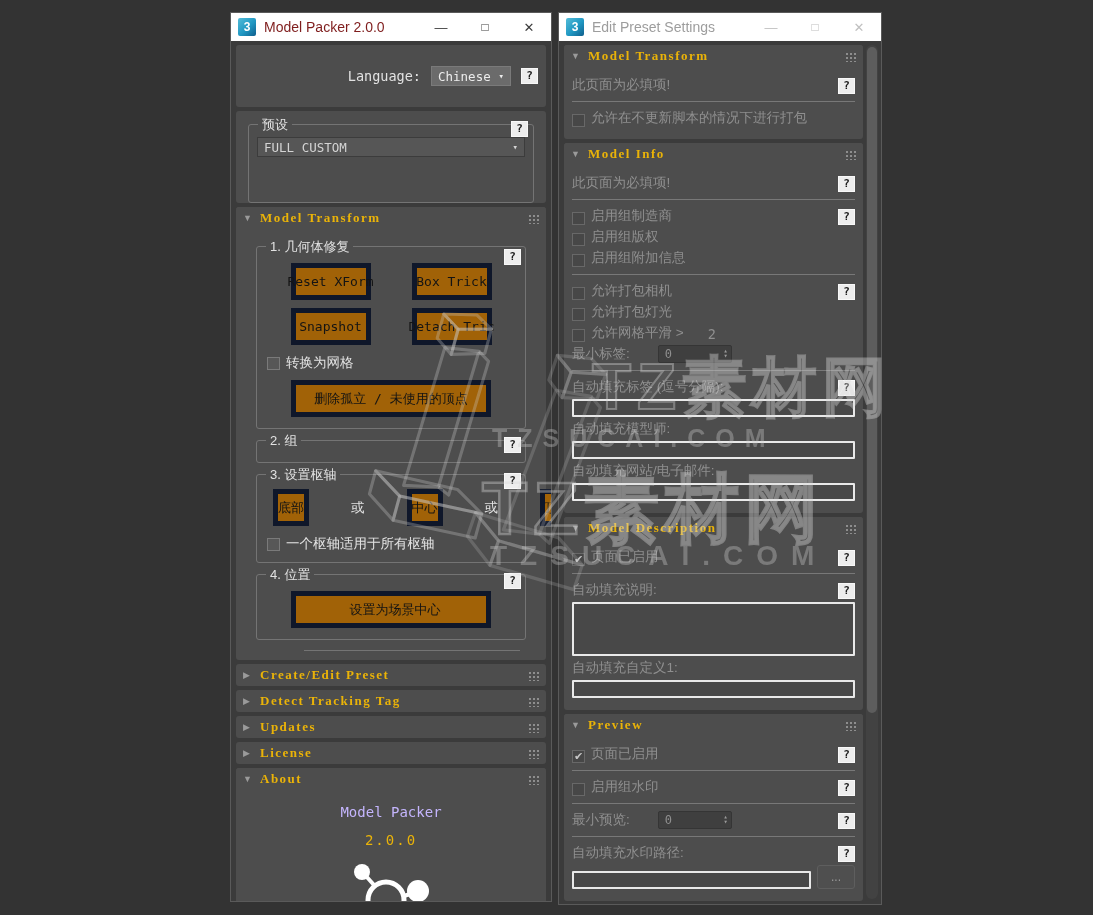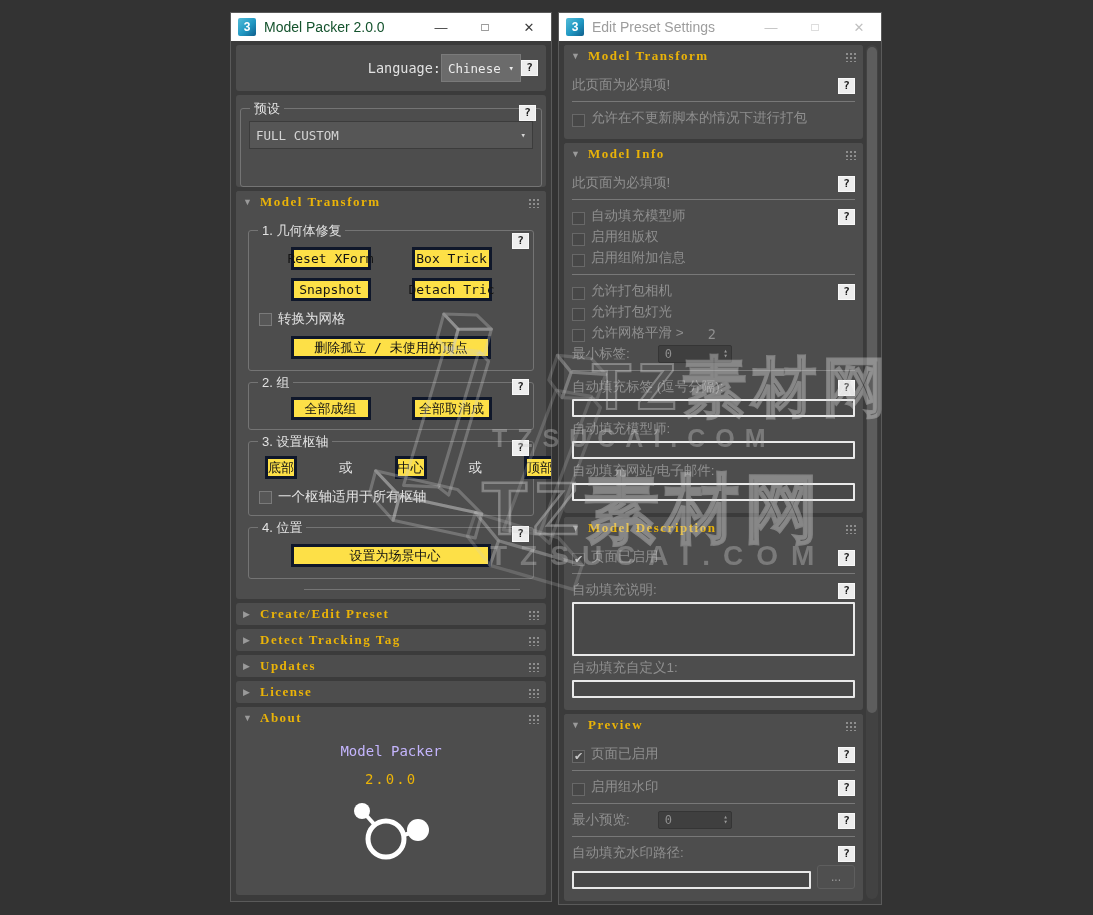--- a/index.html
+++ b/index.html
@@ -7,21 +7,21 @@
            font-family:"Liberation Sans",sans-serif;-webkit-font-smoothing:none;}
   
   .window{position:absolute;display:flex;flex-direction:column;background:#3b3b3b;
           border:1px solid #5a5a5a;box-sizing:border-box;z-index:1;}
   #win-left{left:230px;top:12px;width:322px;height:890px;}
   #win-right{left:558px;top:12px;width:324px;height:893px;}
   .titlebar{height:28px;min-height:28px;background:#ffffff;display:flex;align-items:center;padding-left:7px;}
   .app-icon{width:18px;height:18px;border-radius:2px;text-align:center;
             background:linear-gradient(135deg,#53bcd8 0%,#1f97c2 55%,#0f5e8c 100%);
             color:#fff;font:bold 12px/18px "Liberation Sans",sans-serif;}
-  .titlebar .wtitle{margin-left:8px;font-size:14px;color:#14532d;flex:1;white-space:nowrap;overflow:hidden;}
+  .titlebar .wtitle{margin-left:8px;font-size:14px;color:#7f1d1d;flex:1;white-space:nowrap;overflow:hidden;}
   .win-controls{display:flex;height:100%;}
   .win-btn{width:44px;display:flex;align-items:center;justify-content:center;font-size:13px;color:#3c3c3c;}
   .win-btn.max{font-size:12px;}
   .inactive .wtitle{color:#9d9d9d;}
   .inactive .win-btn{color:#c0c0c0;}
   
   .client{flex:1;padding:4px 5px;display:flex;flex-direction:column;gap:4px;
           background:#3b3b3b;overflow:hidden;position:relative;}
   #win-right .client{padding-right:18px;}
   .panel,.rollout{background:#4d4d4d;border-radius:3px;}
@@ -29,50 +29,50 @@
                   background:#4d4d4d;border-radius:3px;}
   .rollout .rollout-header{border-radius:3px 3px 0 0;}
   .rtitle{font-family:Liberation Serif, serif;font-weight:bold;font-size:13px;
           letter-spacing:1.5px;color:#eab308;white-space:nowrap;}
   .tri{font-size:9px;color:#9a9a9a;width:10px;}
   .grip{margin-left:auto;width:11px;height:11px;flex:0 0 11px;
         background-image:radial-gradient(circle,#8e8e8e 1.1px,transparent 1.3px);
         background-size:4px 4px;background-position:0 1px;}
   .rbody{padding:6px 8px 9px;}
   
-  .groupbox{position:relative;border:1px solid #747474;border-radius:3px;margin:11px 4px 7px;padding:12px 8px 9px;}
+  .groupbox{position:relative;border:1px solid #747474;border-radius:3px;margin:11px 12px 7px;padding:12px 8px 9px;}
   .gb-label{position:absolute;top:-9px;left:9px;background:#4d4d4d;padding:0 4px;font-size:13px;color:#e2e2e2;white-space:nowrap;}
   .help{width:17px;height:16px;flex:0 0 17px;background:#ededed;border:1px solid #f8f8f8;color:#1c1c1c;
         font:bold 11px/14px "DejaVu Sans Mono",monospace;text-align:center;box-sizing:border-box;}
   .help.abs{position:absolute;}
-  .btn{background:#fde047;border:3px solid #0f172a;color:#141414;
-       font-family:"DejaVu Sans Mono",monospace;font-size:13px;height:23px;box-sizing:border-box;
+  .btn{background:#a16207;border:5px solid #0f172a;color:#141414;
+       font-family:"DejaVu Sans Mono",monospace;font-size:13px;height:37px;box-sizing:border-box;
        display:flex;align-items:center;justify-content:center;white-space:nowrap;}
   .cb{display:flex;align-items:center;gap:6px;}
   .cb .box{width:13px;height:13px;flex:0 0 13px;background:#575757;border:1px solid #7a7a7a;
            box-sizing:border-box;color:#c6c6c6;font-size:11px;line-height:10px;text-align:center;overflow:hidden;}
   #win-right .cb .box{background:#474747;border-color:#686868;}
   .l-text{font-size:13.5px;color:#e2e2e2;}
   .r-text{font-size:13.5px;color:#8f8f8f;}
   .sep{border-top:1px solid #9c9c9c;opacity:.55;margin:7px 0;}
   .tinput{height:18px;background:#484848;border:2px solid #e9e9e9;border-radius:1px;box-sizing:border-box;width:100%;}
   .tarea{height:54px;background:#484848;border:2px solid #e9e9e9;border-radius:1px;box-sizing:border-box;width:100%;}
   .spinner{width:74px;height:18px;background:#3f3f3f;border:1px solid #353535;border-radius:2px;
            display:flex;align-items:center;box-sizing:border-box;padding-left:6px;
            color:#8f8f8f;font-size:12px;font-family:"DejaVu Sans Mono",monospace;}
   .spin-arr{margin-left:auto;display:flex;flex-direction:column;justify-content:center;
             color:#9a9a9a;font-size:7px;line-height:5px;padding-right:3px;}
-  .combo{display:flex;align-items:center;box-sizing:border-box;height:28px;padding:0 6px;
+  .combo{display:flex;align-items:center;box-sizing:border-box;height:20px;padding:0 6px;
          font-family:"DejaVu Sans Mono",monospace;font-size:12.5px;}
   .combo .arrow{margin-left:auto;font-size:9px;}
   .rrow{display:flex;align-items:flex-end;position:relative;margin:3px 0;min-height:18px;}
   .rrow .help{margin-left:auto;}
   .mono{font-family:"DejaVu Sans Mono",monospace;}
   
-  .lang-row{height:38px;min-height:38px;display:flex;align-items:center;justify-content:flex-end;gap:0;padding:4px 8px;}
+  .lang-row{height:38px;min-height:38px;display:flex;align-items:center;justify-content:flex-end;gap:10px;padding:12px 8px;}
   .lang-combo{width:80px;background:#6b6b6b;color:#ececec;border:1px solid #7a7a7a;}
   .preset-panel{height:88px;min-height:88px;padding:2px 0;}
   .preset-combo{background:#565656;color:#d4d4d4;border:1px solid #3c3c3c;width:100%;}
   .g-grid{display:grid;grid-template-columns:80px 80px;gap:8px 41px;justify-content:center;}
   .g-grid .btn{width:80px;}
   .wide-btn{width:200px;margin:8px auto 2px;}
   .or-row{display:flex;align-items:center;justify-content:space-between;padding:0 8px;gap:42px;}
   .or-row .btn{width:54px;}
   .cont-row{display:flex;margin:6px 10px 2px 0;}
   .cont-row .btn{margin-left:auto;width:88px;}
@@ -155,24 +155,20 @@
             <div class="cb" style="margin:9px 0 0 2px;">
               <span class="box"></span>
               <span class="l-text">转换为网格</span>
             </div>
             <span class="btn wide-btn">删除孤立 / 未使用的顶点</span>
           </div>
 
           <div class="groupbox">
             <span class="gb-label">2. 组</span>
             <span class="help abs" style="top:-4px;right:4px;">?</span>
-            <div class="g-grid" style="margin-top:2px;">
-              <span class="btn">全部成组</span>
-              <span class="btn">全部取消成</span>
-            </div>
           </div>
 
           <div class="groupbox">
             <span class="gb-label">3. 设置枢轴</span>
             <span class="help abs" style="top:-2px;right:4px;">?</span>
             <div class="or-row" style="margin-top:2px;">
               <span class="btn">底部</span>
               <span class="l-text">或</span>
               <span class="btn">中心</span>
               <span class="l-text">或</span>
@@ -276,21 +272,21 @@
           <span class="grip"></span>
         </div>
         <div class="rbody">
           <div class="rrow">
             <span class="r-text">此页面为必填项!</span>
             <span class="help">?</span>
           </div>
           <div class="sep"></div>
           <div class="rrow cb">
             <span class="box"></span>
-            <span class="r-text">自动填充模型师</span>
+            <span class="r-text">启用组制造商</span>
             <span class="help">?</span>
           </div>
           <div class="rrow cb">
             <span class="box"></span>
             <span class="r-text">启用组版权</span>
           </div>
           <div class="rrow cb">
             <span class="box"></span>
             <span class="r-text">启用组附加信息</span>
           </div>

